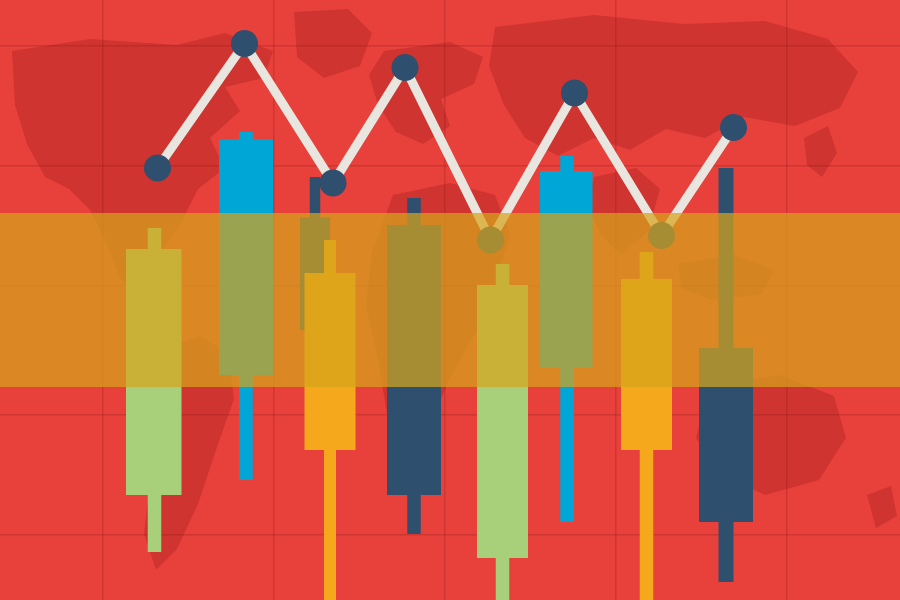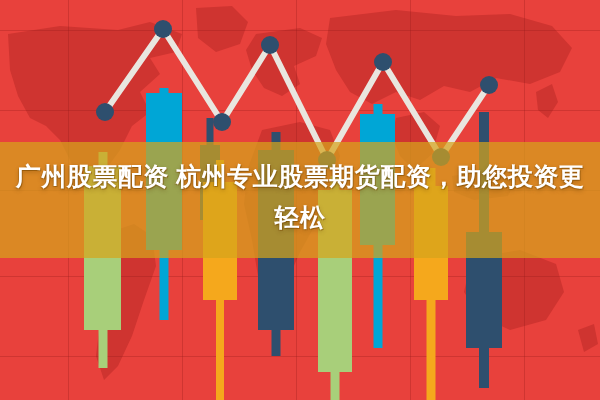--- a/index.html
+++ b/index.html
@@ -207,15 +207,14 @@
         <div class="body" style="top: 186px; height: 114px; background: rgb(245, 168, 28);"></div>
       </div>
       <div class="candle" style="left: 466px; width: 36px; top: 0px; height: 400px;">
         <div class="wick" style="top: 112px; height: 276px; width: 10px; background: rgb(46, 79, 110);"></div>
         <div class="body" style="top: 232px; height: 116px; background: rgb(46, 79, 110);"></div>
       </div>
     </div>
 
   <div class="band" style="top: 142px; height: 116px;"></div>
 
-  <div class="headline" style="top: 156px; color: rgb(255, 255, 255);">广州股票配资 杭州专业股票期货配资，助您投资更轻松</div>
 
 </div>
 
 </body></html>

